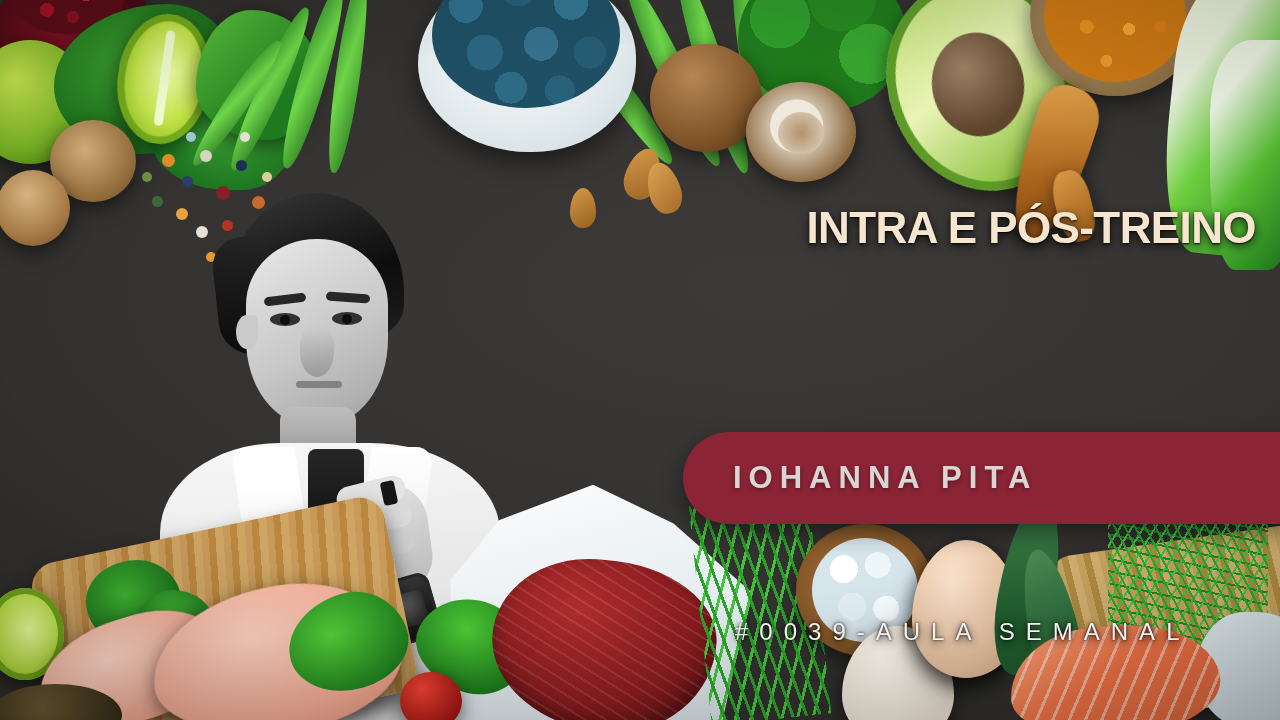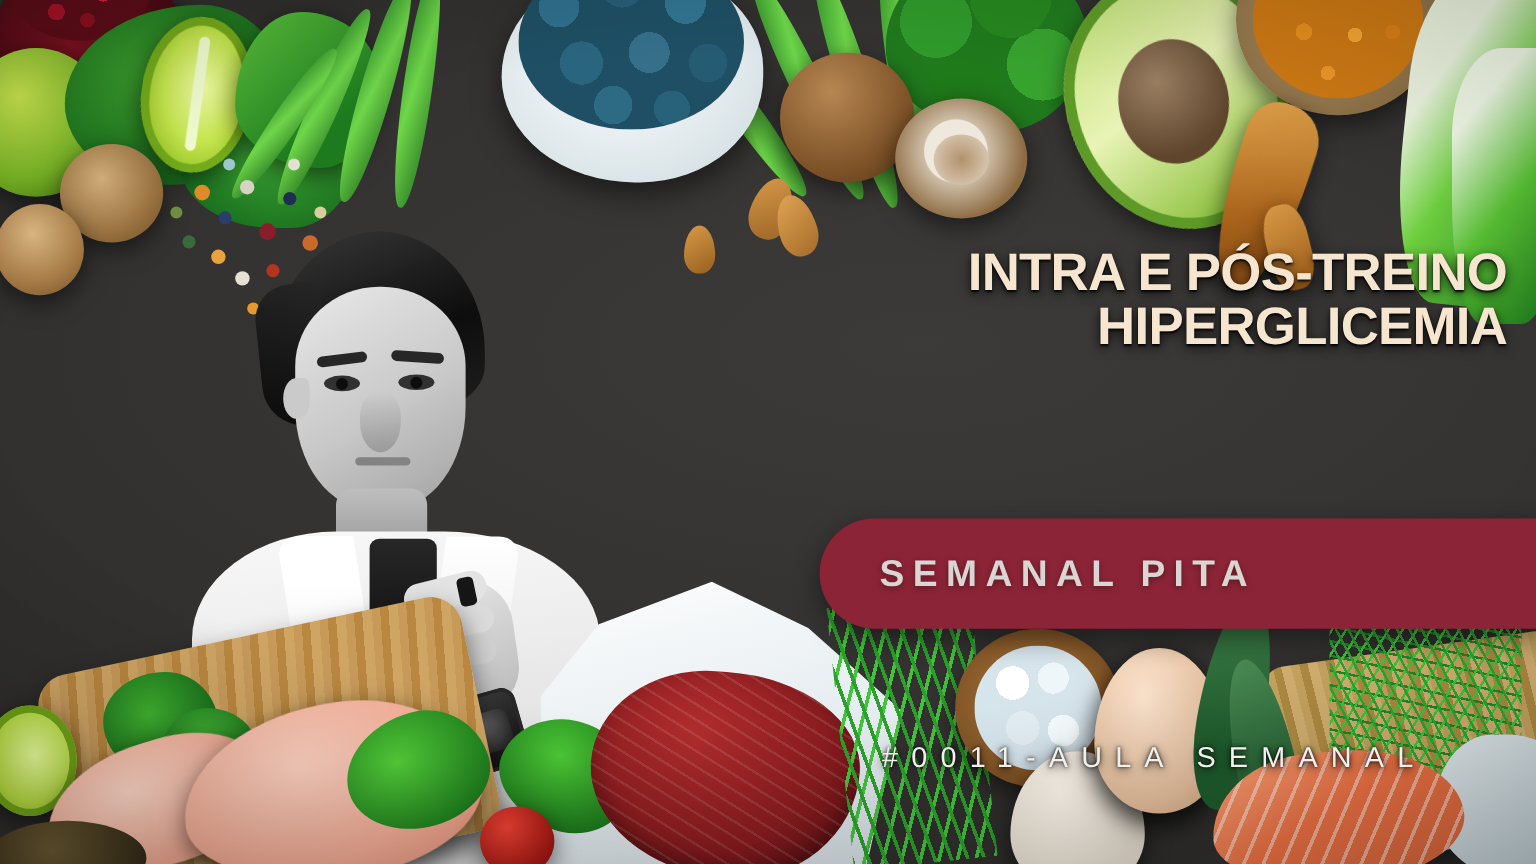--- a/index.html
+++ b/index.html
@@ -481,22 +481,21 @@
     <div id="salmon2"></div>
     <div id="salmon">
       <div id="salmon-l"></div>
     </div>
   </div>
 
   <div class="vig"></div>
 
   <div id="title">
     <div>INTRA E PÓS-TREINO</div>
-    <div>HIPERGLICEMIA</div>
   </div>
 
   <div id="namebar">
-    <div class="txt">SEMANAL PITA</div>
+    <div class="txt">IOHANNA PITA</div>
   </div>
 
-  <div id="sub">#0011-AULA SEMANAL</div>
+  <div id="sub">#0039-AULA SEMANAL</div>
 
 </div>
 
 </body></html>

